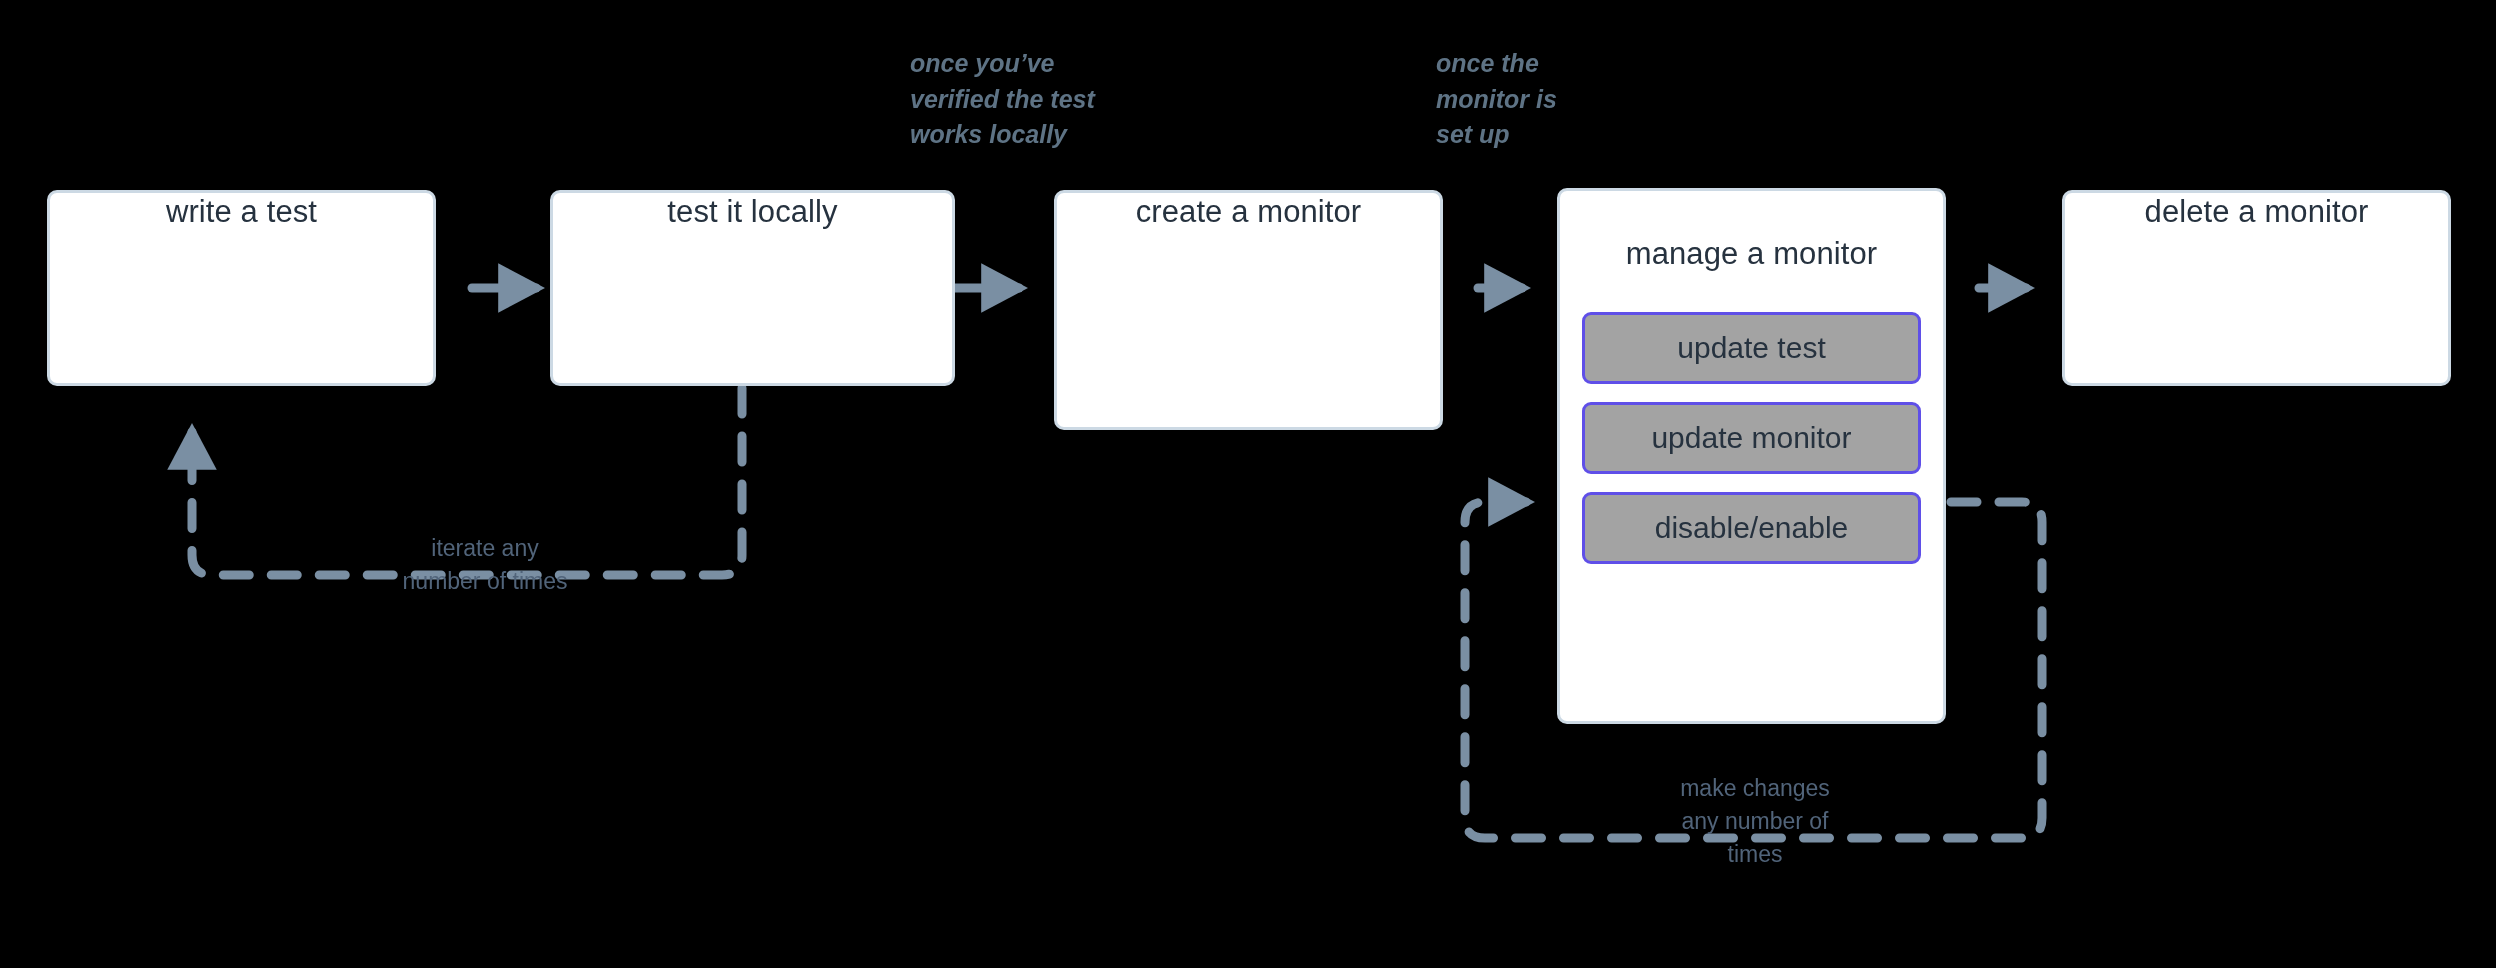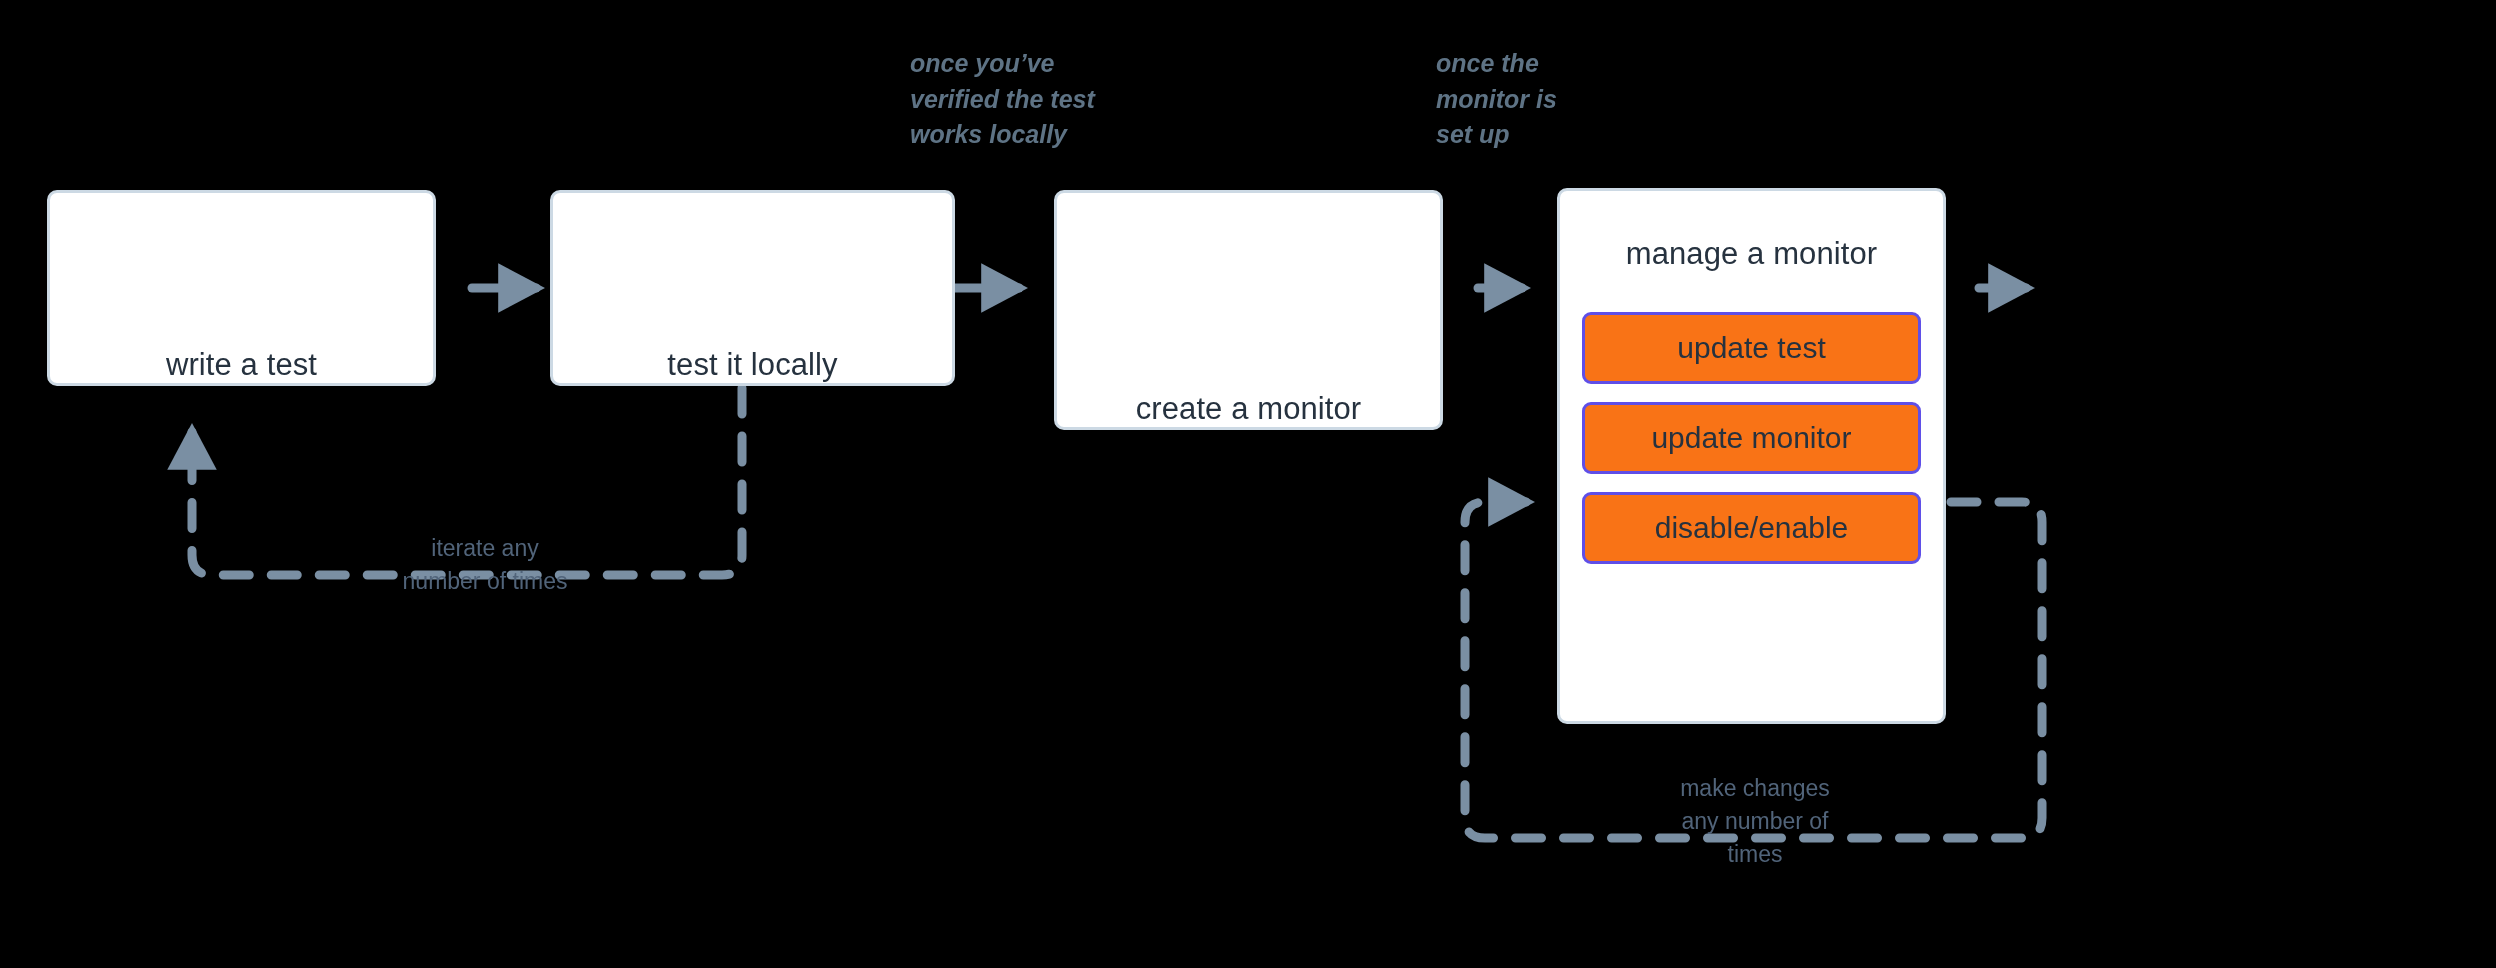--- a/index.html
+++ b/index.html
@@ -37,41 +37,41 @@
   .node-label {
     color: #26323f;
     font-size: 31px;
     line-height: 1.2;
     letter-spacing: 0.1px;
     white-space: nowrap;
   }
 
   
   .node.plain {
-    justify-content: flex-end;
+    justify-content: flex-start;
   }
 
   
   .node.compound {
     justify-content: flex-start;
     padding-top: 44px;
   }
   .sublist {
     margin-top: 40px;
     width: 100%;
     box-sizing: border-box;
     padding: 0 22px;
     display: flex;
     flex-direction: column;
     gap: 18px;
   }
   .subnode {
     box-sizing: border-box;
     height: 72px;
-    background: #f97316;
+    background: #a3a3a3;
     border: 3px solid #5f4fe8;
     border-radius: 9px;
     display: flex;
     align-items: center;
     justify-content: center;
   }
   .subnode-label {
     color: #26323f;
     font-size: 30px;
     white-space: nowrap;
@@ -153,20 +153,23 @@
       </div>
       <div class="subnode">
         <span class="subnode-label">update monitor</span>
       </div>
       <div class="subnode">
         <span class="subnode-label">disable/enable</span>
       </div>
     </div>
   </div>
 
+  <div class="node plain" style="left:2062px; top:190px; width:389px; height:196px;">
+    <span class="node-label">delete a monitor</span>
+  </div>
 
   <div class="note" style="left:1436px; top:46px;">once the
 monitor is
 set up</div>
 
   <div class="note" style="left:910px; top:46px;">once you’ve
 verified the test
 works locally</div>
 
   <div class="loop-label" style="left:290px; top:532px; width:390px;">iterate any

